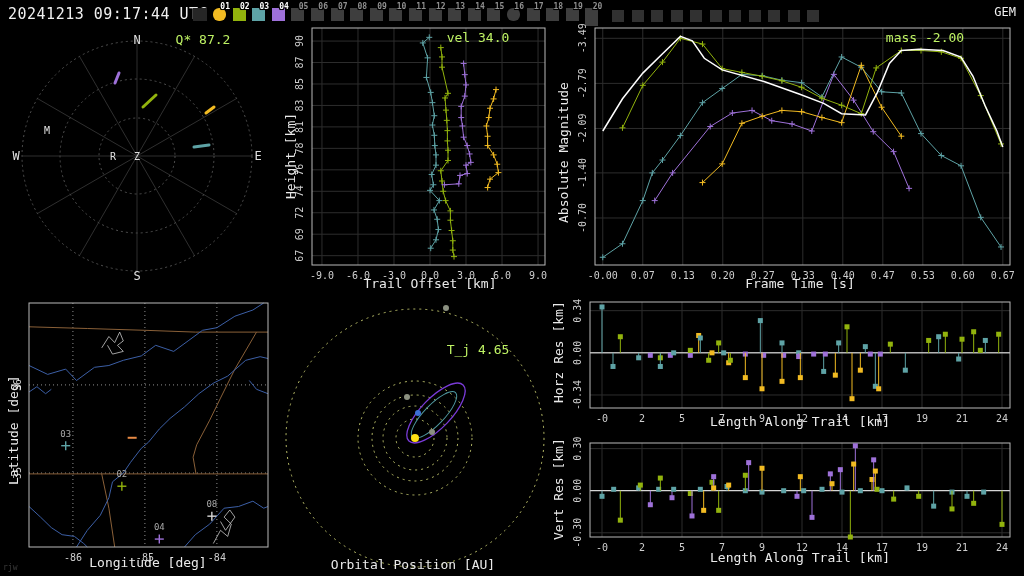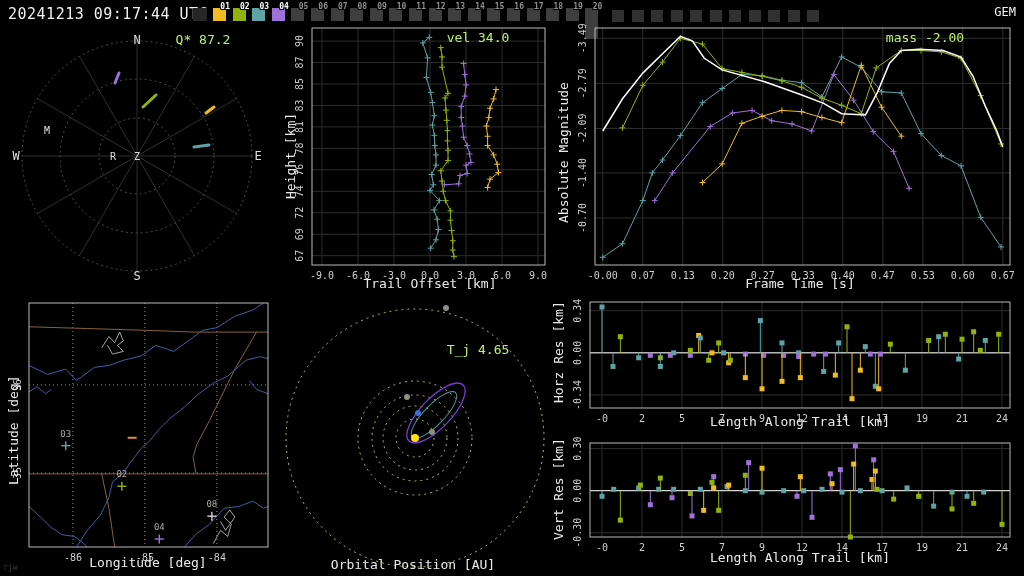--- a/index.html
+++ b/index.html
@@ -21,21 +21,21 @@
 </style>
 </head>
 <body>
 
 <div id="root">
 
   <div class="abs" style="left:0;top:0;width:1024px;height:28px;">
     <div id="timestamp" class="abs" style="left:8px;top:5px;">20241213 09:17:44 UTC</div>
     <div id="station-row" class="abs" style="left:0;top:0;width:1024px;height:28px;">
         <div class="chip" style="left: 193px; top: 8px; width: 14px; height: 13px; background: rgb(38, 38, 38);"></div>
-        <div class="chip" style="left: 213px; top: 8px; width: 13px; height: 13px; background: rgb(242, 187, 34);">
+        <div class="chip" style="left: 213px; top: 8px; width: 13px; height: 13px; background: rgb(242, 187, 34); border-radius: 6px;">
           <span class="chipnum" style="color: rgb(255, 255, 255);">01</span>
         </div>
         <div class="chip" style="left: 232.6px; top: 8px; width: 13px; height: 13px; background: rgb(146, 179, 13);">
           <span class="chipnum" style="color: rgb(255, 255, 255);">02</span>
         </div>
         <div class="chip" style="left: 252.2px; top: 8px; width: 13px; height: 13px; background: rgb(94, 163, 166);">
           <span class="chipnum" style="color: rgb(255, 255, 255);">03</span>
         </div>
         <div class="chip" style="left: 271.8px; top: 8px; width: 13px; height: 13px; background: rgb(158, 113, 217);">
           <span class="chipnum" style="color: rgb(255, 255, 255);">04</span>
@@ -66,33 +66,33 @@
         </div>
         <div class="chip" style="left: 448.2px; top: 8px; width: 13px; height: 13px; background: rgb(62, 62, 62);">
           <span class="chipnum" style="color: rgb(143, 143, 143);">13</span>
         </div>
         <div class="chip" style="left: 467.8px; top: 8px; width: 13px; height: 13px; background: rgb(62, 62, 62);">
           <span class="chipnum" style="color: rgb(143, 143, 143);">14</span>
         </div>
         <div class="chip" style="left: 487.4px; top: 8px; width: 13px; height: 13px; background: rgb(62, 62, 62);">
           <span class="chipnum" style="color: rgb(143, 143, 143);">15</span>
         </div>
-        <div class="chip" style="left: 507px; top: 8px; width: 13px; height: 13px; background: rgb(62, 62, 62);">
+        <div class="chip" style="left: 507px; top: 8px; width: 13px; height: 13px; background: rgb(62, 62, 62); border-radius: 6px;">
           <span class="chipnum" style="color: rgb(143, 143, 143);">16</span>
         </div>
         <div class="chip" style="left: 526.6px; top: 8px; width: 13px; height: 13px; background: rgb(62, 62, 62);">
           <span class="chipnum" style="color: rgb(143, 143, 143);">17</span>
         </div>
         <div class="chip" style="left: 546.2px; top: 8px; width: 13px; height: 13px; background: rgb(62, 62, 62);">
           <span class="chipnum" style="color: rgb(143, 143, 143);">18</span>
         </div>
         <div class="chip" style="left: 565.8px; top: 8px; width: 13px; height: 13px; background: rgb(62, 62, 62);">
           <span class="chipnum" style="color: rgb(143, 143, 143);">19</span>
         </div>
-        <div class="chip" style="left: 585.4px; top: 8px; width: 13px; height: 31px; background: rgb(62, 62, 62);">
+        <div class="chip" style="left: 585.4px; top: 8px; width: 13px; height: 18px; background: rgb(62, 62, 62);">
           <span class="chipnum" style="color: rgb(143, 143, 143);">20</span>
         </div>
         <div class="chip" style="left: 612px; top: 10px; width: 12px; height: 12px; background: rgb(49, 49, 49);"></div>
         <div class="chip" style="left: 631.5px; top: 10px; width: 12px; height: 12px; background: rgb(49, 49, 49);"></div>
         <div class="chip" style="left: 651px; top: 10px; width: 12px; height: 12px; background: rgb(49, 49, 49);"></div>
         <div class="chip" style="left: 670.5px; top: 10px; width: 12px; height: 12px; background: rgb(49, 49, 49);"></div>
         <div class="chip" style="left: 690px; top: 10px; width: 12px; height: 12px; background: rgb(49, 49, 49);"></div>
         <div class="chip" style="left: 709.5px; top: 10px; width: 12px; height: 12px; background: rgb(49, 49, 49);"></div>
         <div class="chip" style="left: 729px; top: 10px; width: 12px; height: 12px; background: rgb(49, 49, 49);"></div>
         <div class="chip" style="left: 748.5px; top: 10px; width: 12px; height: 12px; background: rgb(49, 49, 49);"></div>

